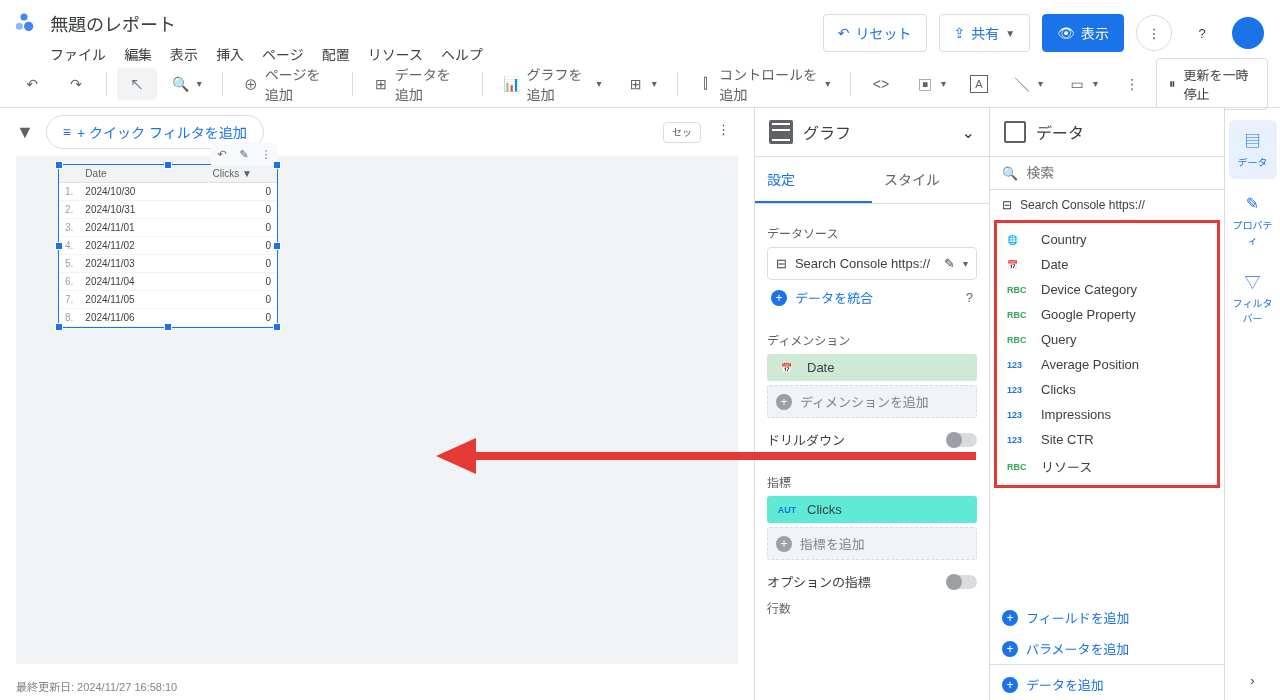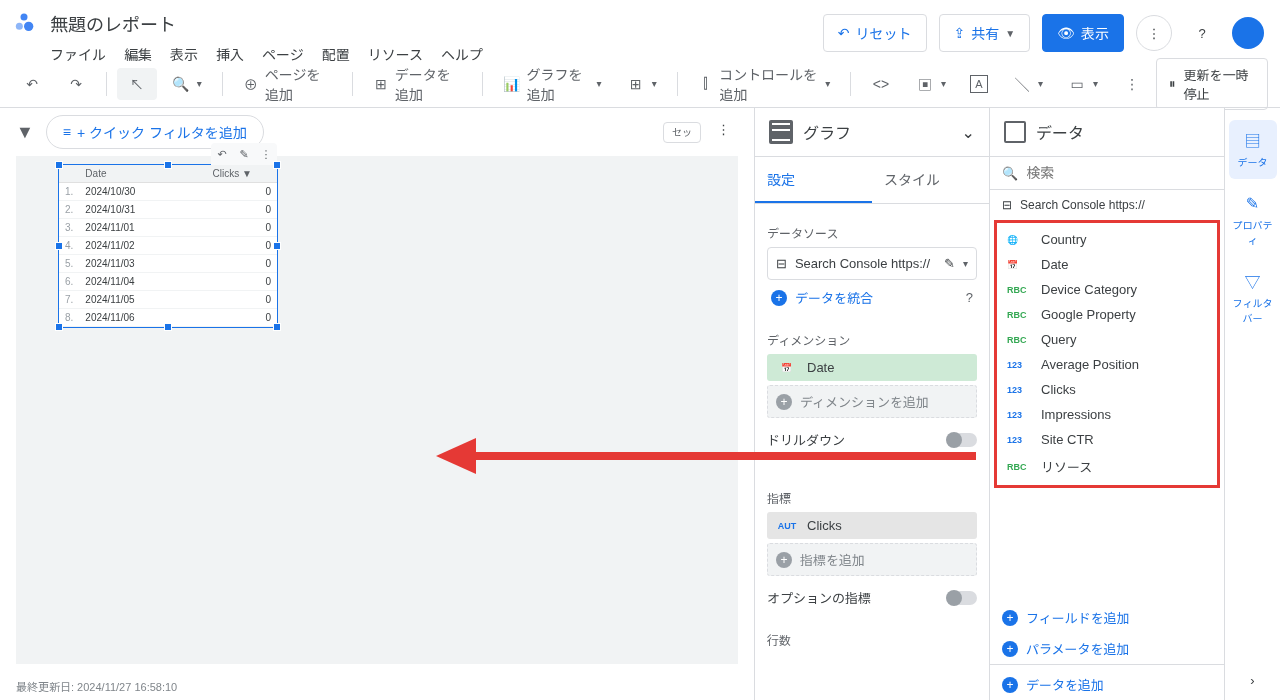--- a/index.html
+++ b/index.html
@@ -54,21 +54,21 @@
 .panel-tabs{display:flex;border-bottom:1px solid #dadce0}
 .panel-tab{flex:1;text-align:left;padding:12px;font-size:14px;color:#5f6368;cursor:pointer}
 .panel-tab.active{color:#1a73e8;border-bottom:2px solid #1a73e8}
 .panel-body{flex:1;overflow-y:auto;padding:12px}
 .sec-label{font-size:12px;color:#5f6368;margin:8px 0 6px}
 .ds-chip{display:flex;align-items:center;gap:8px;padding:8px;border:1px solid #dadce0;border-radius:4px;font-size:13px;background:#fff}
 .blend{display:flex;align-items:center;gap:8px;padding:8px 4px;font-size:13px;color:#1a73e8;cursor:pointer}
 .plus-circle{width:16px;height:16px;border-radius:50%;background:#1a73e8;color:#fff;display:flex;align-items:center;justify-content:center;font-size:12px}
 .field-chip{display:flex;align-items:center;gap:8px;padding:6px 8px;border-radius:3px;font-size:13px;margin-bottom:4px}
 .field-chip.dim{background:#ceead6}
-.field-chip.metric{background:#e5e5e5}
+.field-chip.metric{background:#5eead4}
 .field-chip.add{background:#f1f3f4;color:#80868b;border:1px dashed #dadce0}
 .field-type{font-size:9px;font-weight:bold;width:24px;text-align:center}
 .ft-date{color:#34a853}.ft-aut{color:#1a73e8}
 .toggle-row{display:flex;align-items:center;justify-content:space-between;padding:8px 0;font-size:13px}
 .toggle{width:30px;height:14px;background:#dadce0;border-radius:7px;position:relative;cursor:pointer}
 .toggle::after{content:"";position:absolute;width:16px;height:16px;background:#9aa0a6;border-radius:50%;top:-1px;left:-1px}
 .search-box{padding:8px 12px;border-bottom:1px solid #dadce0;display:flex;align-items:center;gap:8px;color:#80868b}
 .search-box input{border:none;outline:none;font-size:14px;flex:1}
 .ds-header{padding:8px 12px;font-size:12px;display:flex;align-items:center;gap:8px}
 .field-list{border:3px solid #e53935;margin:0 4px;padding:4px 0}
@@ -318,35 +318,35 @@
           </div>
         <div class="field-chip add">
             <span class="plus-circle" style="background:#9aa0a6">+</span>
             <span>ディメンションを追加</span>
           </div>
         <div class="toggle-row">
             <span>ドリルダウン</span>
             <div class="toggle"></div>
           </div>
 
-        <div class="sec-label" style="margin-top:32px">指標</div>
+        <div class="sec-label" style="margin-top:16px">指標</div>
         <div class="field-chip metric">
             <span class="field-type ft-aut">AUT</span>
             <span>Clicks</span>
           </div>
         <div class="field-chip add">
             <span class="plus-circle" style="background:#9aa0a6">+</span>
             <span>指標を追加</span>
           </div>
         <div class="toggle-row">
             <span>オプションの指標</span>
             <div class="toggle"></div>
           </div>
 
-        <div class="sec-label" style="margin-top:16px">行数</div>
+        <div class="sec-label" style="margin-top:0">行数</div>
       </div>
     </div>
 
     <div class="panel">
       <div class="panel-hdr">
           <div class="data-icon"></div>
           <span>データ</span>
         </div>
       <div class="search-box">
           <span>🔍</span>

